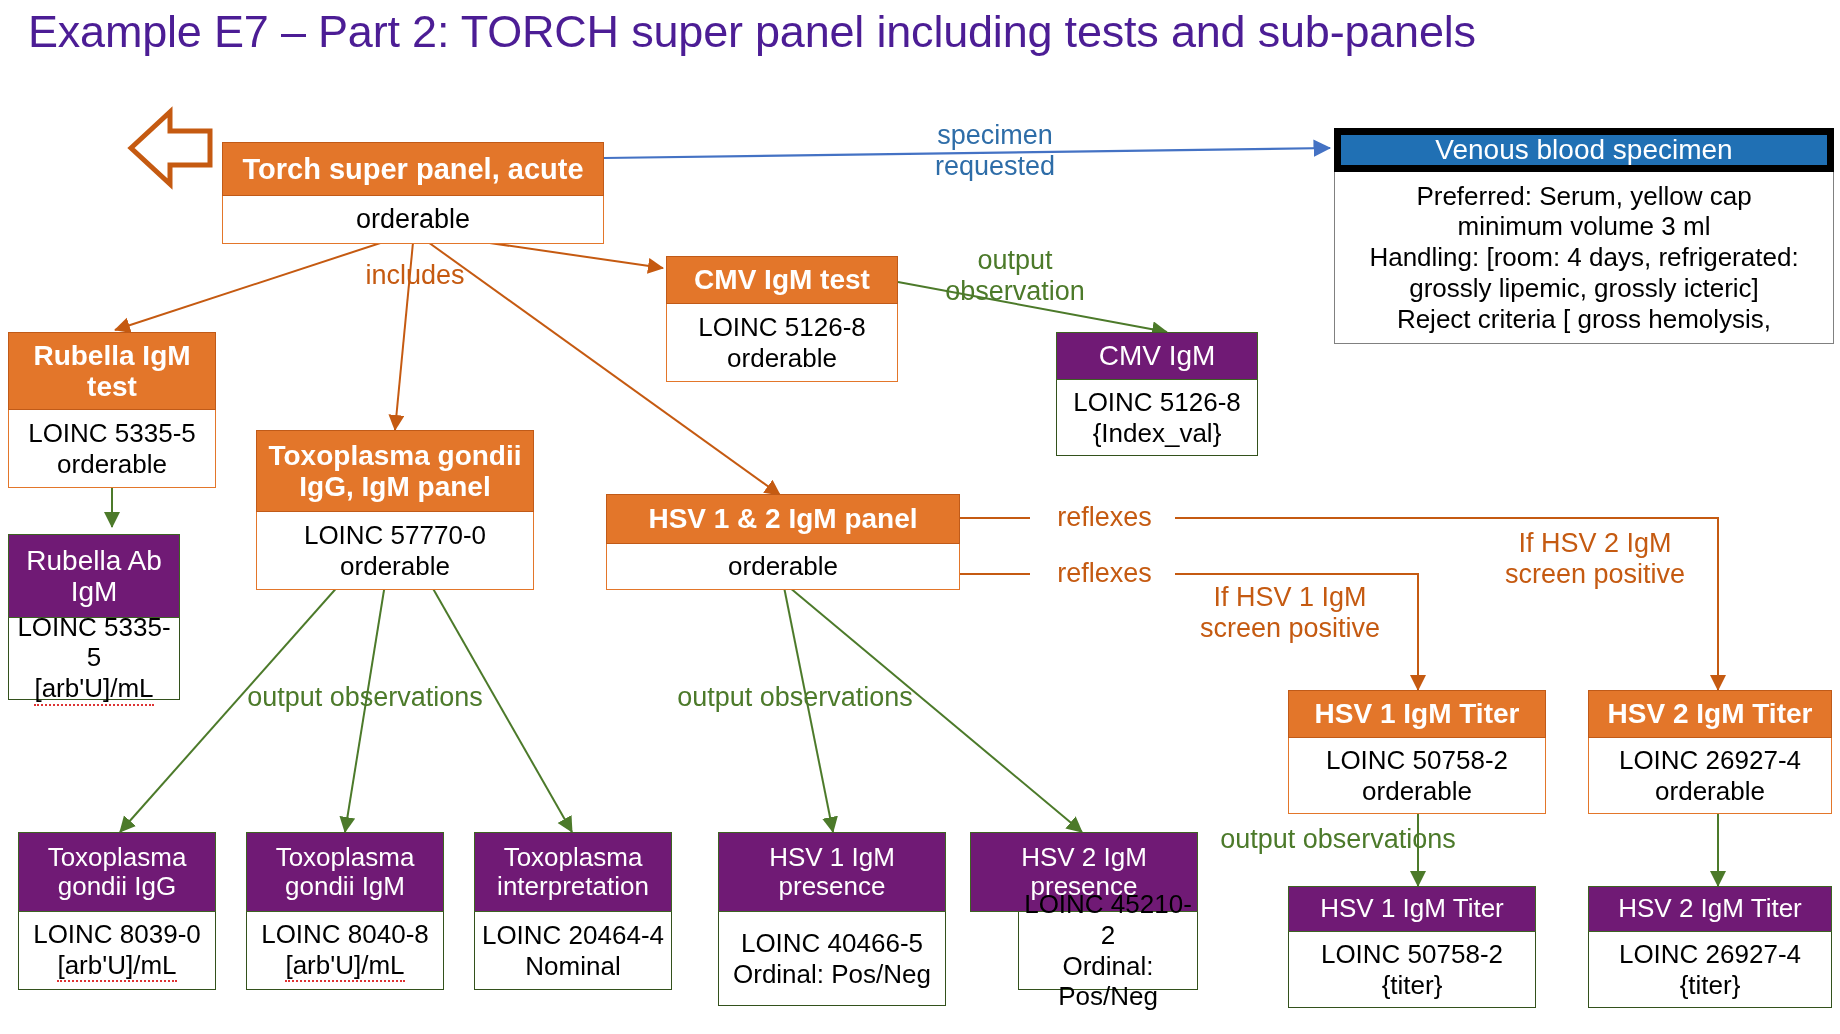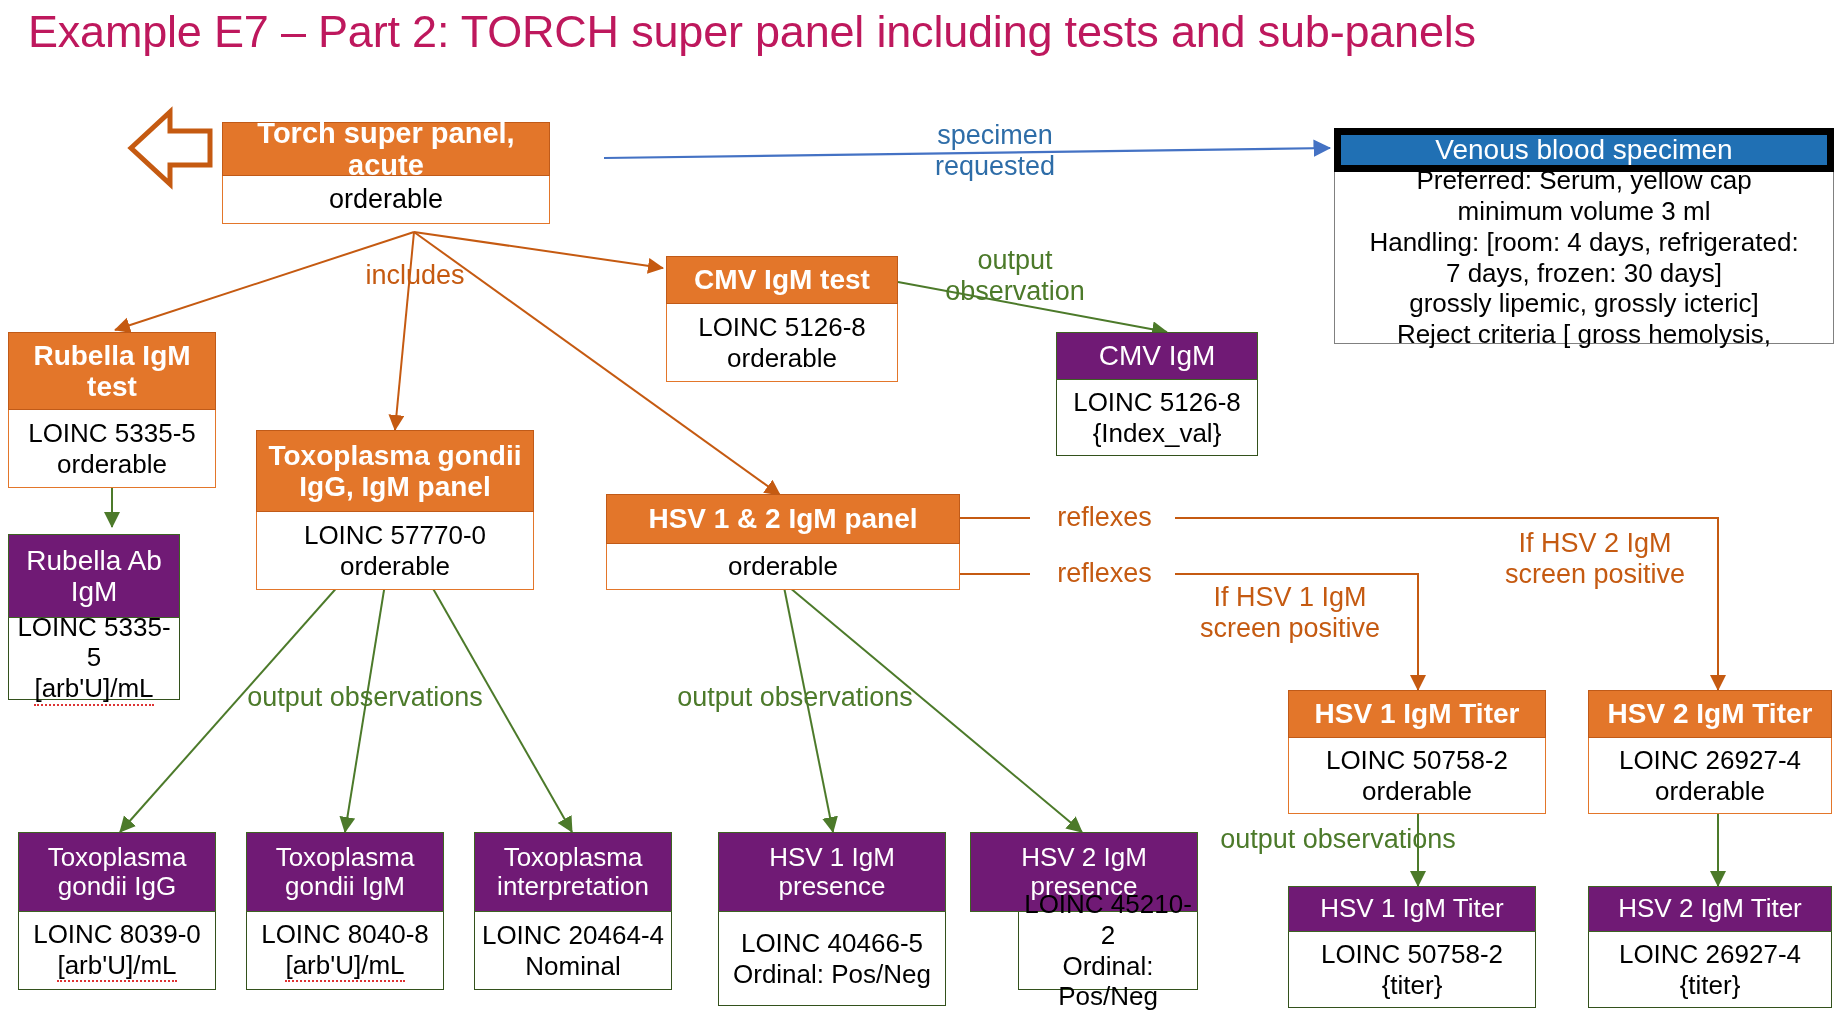--- a/index.html
+++ b/index.html
@@ -34,21 +34,21 @@
   .n-blue .hdr { background: #2070B4; border: 7px solid #000000; font-weight: normal; }
   .n-blue .body { border: 1px solid #808080; border-top: none; }
 
   .lbl { position: absolute; text-align: center; line-height: 1.15; white-space: pre-line; }
   .lbl-orange { color: #C55A11; }
   .lbl-green  { color: #4C7A2A; }
   .lbl-blue   { color: #2E6DA8; }
 
   #title {
     position: absolute; left: 28px; top: 6px; width: 1790px;
-    font-size: 45px; color: #be185d; letter-spacing: -0.2px; white-space: nowrap;
+    font-size: 45px; color: #4c1d95; letter-spacing: -0.2px; white-space: nowrap;
   }
   .sq-underline { text-decoration: none; border-bottom: 2px dotted #d33; }
 </style>
 </head>
 <body>
 
 <div id="canvas">
 
   <div id="title">Example E7 – Part 2: TORCH super panel  including tests and sub-panels</div>
 
@@ -115,34 +115,33 @@
   <div class="lbl lbl-orange" style="left:1032px; top:502px; width:145px; font-size:27px;">reflexes</div>
 
   <div class="lbl lbl-orange" style="left:1032px; top:558px; width:145px; font-size:27px;">reflexes</div>
 
   <div class="lbl lbl-orange" style="left:1175px; top:582px; width:230px; font-size:27px;">If HSV 1 IgM
 screen positive</div>
 
   <div class="lbl lbl-orange" style="left:1480px; top:528px; width:230px; font-size:27px;">If HSV 2 IgM
 screen positive</div>
 
-  <div class="node n-orange" style="left:222px; top:122px; width:328px;">
+  <div class="node n-orange" style="left:222px; top:142px; width:382px;">
     <div class="hdr" style="height:54px; font-size:29px;">Torch super panel, acute</div>
     <div class="body" style="height:48px; font-size:27px;">
       <span>orderable</span>
     </div>
   </div>
 
   <div class="node n-blue" style="left:1334px; top:128px; width:500px;">
     <div class="hdr" style="height:44px; font-size:28px;">Venous blood specimen</div>
     <div class="body" style="height:172px; font-size:26px;">
       <span>Preferred: Serum, yellow cap</span>
       <span>minimum volume 3 ml</span>
       <span>Handling: [room: 4 days, refrigerated:</span>
-      <span>7 days, frozen: 30 days]</span>
       <span>grossly lipemic, grossly icteric]</span>
       <span>Reject criteria [ gross hemolysis,</span>
     </div>
   </div>
 
   <div class="node n-orange" style="left:666px; top:256px; width:232px;">
     <div class="hdr" style="height:48px; font-size:28px;">CMV IgM test</div>
     <div class="body" style="height:78px; font-size:26px;">
       <span>LOINC 5126-8</span>
       <span>orderable</span>

